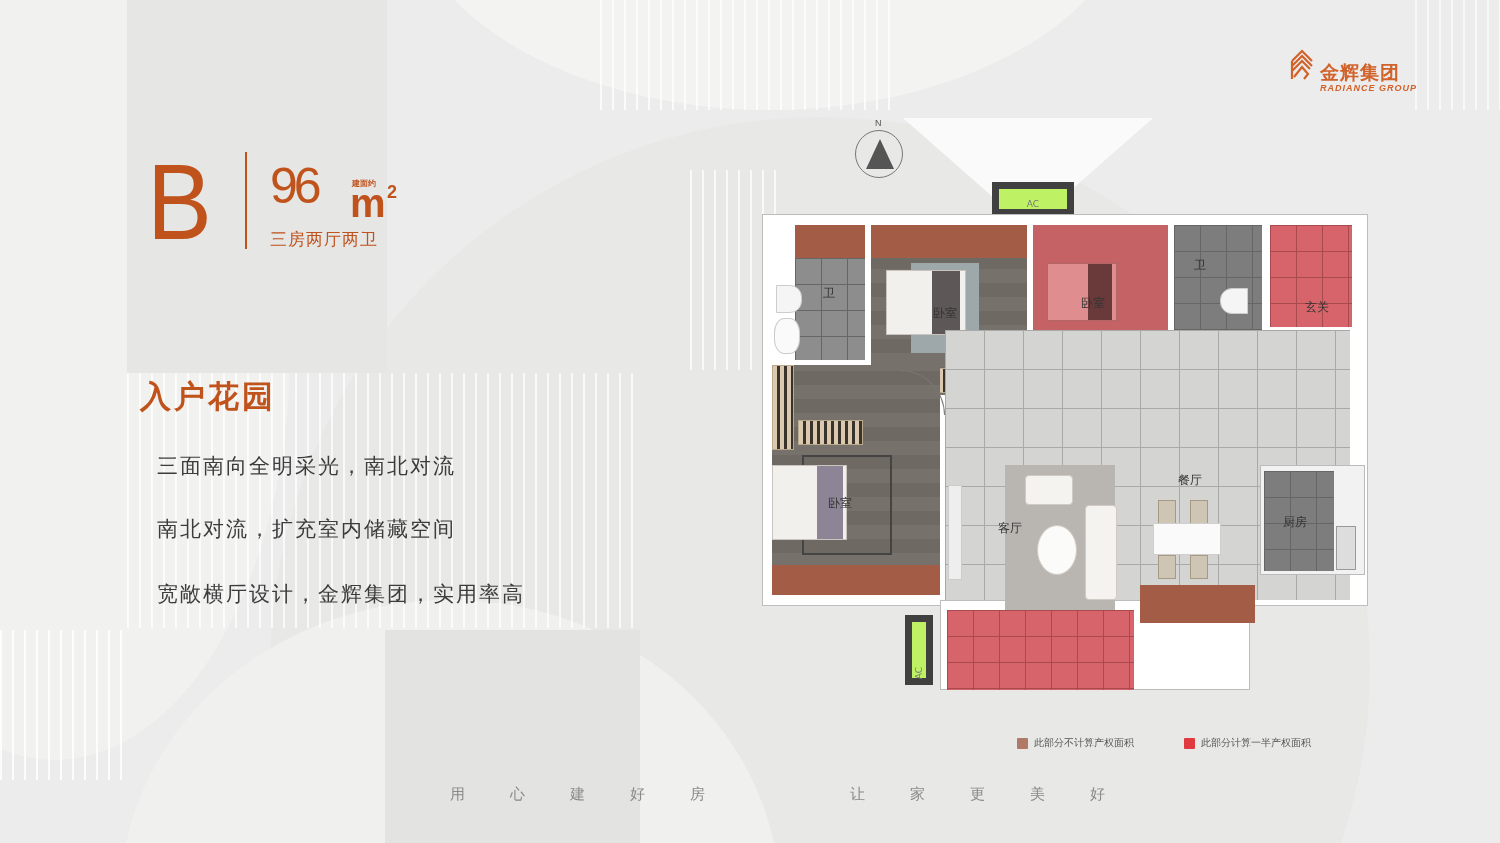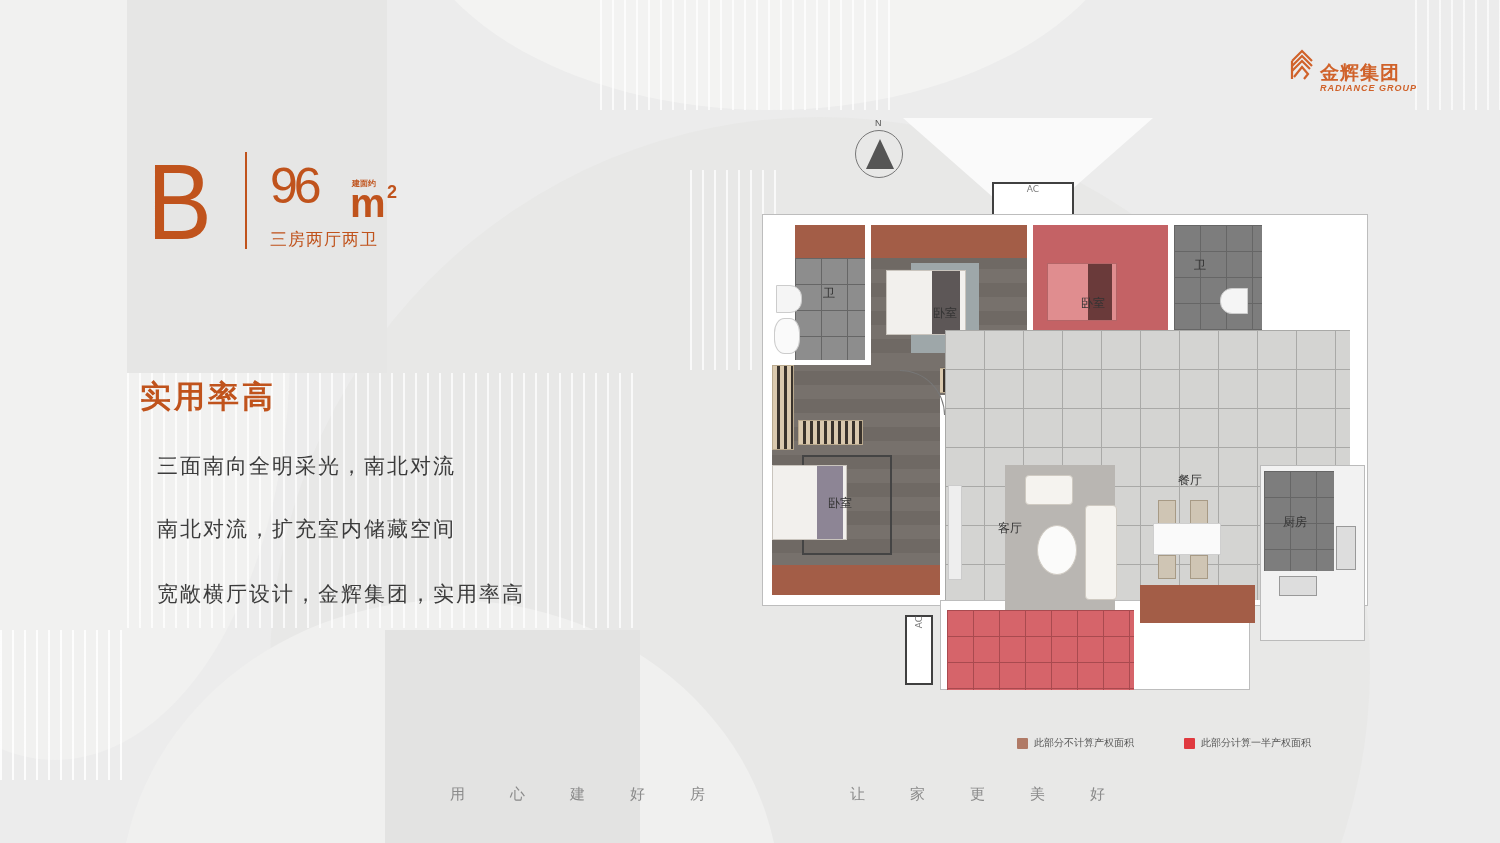--- a/index.html
+++ b/index.html
@@ -69,21 +69,21 @@
     background-size: 26px 26px; }
   .marble-dark { background-color: #7d7d7d;
     background-image: linear-gradient(#666 1px, transparent 1px), linear-gradient(90deg, #666 1px, transparent 1px);
     background-size: 26px 26px; }
   .wood { background: repeating-linear-gradient(0deg, #77716c 0 14px, #6f6964 14px 28px); }
   .brown-strip { background: #a35d47; }
   .compass { position: absolute; left: 95px; top: 20px; width: 48px; height: 48px; border: 1px solid #777; border-radius: 50%; }
   .compass-n { position: absolute; left: 115px; top: 8px; font-size: 9px; color: #555; font-family: "Liberation Sans", sans-serif; }
   .compass-arrow { position: absolute; left: 10px; top: 8px; width: 0; height: 0;
     border-left: 14px solid transparent; border-right: 14px solid transparent; border-bottom: 30px solid #555; }
-  .ac { position: absolute; border: 2px solid #404040; background: #ffffff; font-size: 9px; color: #777; display: flex; align-items: flex-start; justify-content: center; }
+  .ac { position: absolute; border: 7px solid #404040; background: #bef264; font-size: 9px; color: #777; display: flex; align-items: flex-end; justify-content: center; }
   .bed { position: absolute; background: #f2f0ed; border: 1px solid #c9c4bd; }
   .bed .blanket { position: absolute; top: 0; bottom: 0; }
   .wardrobe { position: absolute; background: repeating-linear-gradient(90deg, #dac9ae 0 4px, #3a332c 4px 7px); border: 1px solid #b9a98e; }
   .door { position: absolute; border: 1px solid #777; border-left: none; border-bottom: none; border-top-right-radius: 100%; }
   .sofa { position: absolute; background: #f5f3ef; border: 1px solid #cfcac2; border-radius: 4px; }
   .table-oval { position: absolute; background: #fbfbfa; border: 1px solid #cfcac2; border-radius: 50%; }
   .rug { position: absolute; background: #b9b6b2; }
   .dining { position: absolute; background: #fafafa; border: 1px solid #cfcfcf; }
   .chair { position: absolute; background: #cfc5b4; border: 1px solid #a79a85; }
 </style>
@@ -122,21 +122,21 @@
 </div>
 
 <div class="type-letter">B</div>
 <div class="divider"></div>
 <div class="area-num">96</div>
 <div class="area-note">建面约</div>
 <div class="area-unit">m</div>
 <div class="area-sup">2</div>
 <div class="layout-desc">三房两厅两卫</div>
 
-<div class="section-title">实用率高</div>
+<div class="section-title">入户花园</div>
 <div class="feature f1">三面南向全明采光，南北对流</div>
 <div class="feature f2">南北对流，扩充室内储藏空间</div>
 <div class="feature f3">宽敞横厅设计，金辉集团，实用率高</div>
 
 <div class="plan">
   <div class="compass-n">N</div>
   <div class="compass">
     <div class="compass-arrow"></div>
   </div>
 
@@ -175,20 +175,23 @@
     <span class="room-label" style="left:48px;top:70px;">卧室</span>
   </div>
   <div class="door" style="left:362px;top:240px;width:45px;height:45px;"></div>
 
   <div class="room marble-dark" style="left:414px;top:115px;width:88px;height:105px;">
     <span class="room-label" style="left:20px;top:32px;">卫</span>
   </div>
   <div style="position:absolute;left:460px;top:178px;width:28px;height:26px;background:#f5f5f5;border:1px solid #ccc;border-radius:12px 0 0 12px;"></div>
   <div style="position:absolute;left:475px;top:232px;width:22px;height:40px;background:#fafafa;border:1px solid #ccc;border-radius:40%;"></div>
 
+  <div class="room red-tile" style="left:510px;top:115px;width:82px;height:102px;">
+    <span class="room-label" style="left:35px;top:74px;">玄关</span>
+  </div>
 
   <div class="room tile" style="left:185px;top:220px;width:405px;height:270px;"></div>
 
   <div class="room wood" style="left:12px;top:255px;width:168px;height:230px;">
     <div class="wardrobe" style="left:0;top:0;width:22px;height:85px;"></div>
     <div class="wardrobe" style="left:26px;top:55px;width:65px;height:25px;"></div>
     <div style="position:absolute;left:30px;top:90px;width:90px;height:100px;border:2px solid #444;"></div>
     <div class="bed" style="left:0;top:100px;width:75px;height:75px;">
       <div class="blanket" style="left:44px;width:26px;background:#8d8595;"></div>
     </div>
@@ -204,21 +207,21 @@
   <div style="position:absolute;left:188px;top:375px;width:14px;height:95px;background:#eee;border:1px solid #ccc;"></div>
   <span class="room-label" style="left:238px;top:410px;position:absolute;text-align:right;">客厅</span>
 
   <div class="chair" style="left:398px;top:390px;width:18px;height:24px;"></div>
   <div class="chair" style="left:430px;top:390px;width:18px;height:24px;"></div>
   <div class="dining" style="left:393px;top:413px;width:68px;height:32px;"></div>
   <div class="chair" style="left:398px;top:445px;width:18px;height:24px;"></div>
   <div class="chair" style="left:430px;top:445px;width:18px;height:24px;"></div>
   <span class="room-label" style="left:418px;top:362px;position:absolute;">餐厅</span>
 
-  <div class="room" style="left:500px;top:355px;width:105px;height:176px;background:#f2f2f2;border:1px solid #bbb;padding-left:15px;">
+  <div class="room" style="left:500px;top:355px;width:105px;height:110px;background:#f2f2f2;border:1px solid #bbb;padding-left:15px;">
     <div class="marble-dark" style="position:absolute;left:3px;top:5px;width:70px;height:100px;"></div>
     <div style="position:absolute;left:75px;top:60px;width:20px;height:44px;background:#ddd;border:1px solid #999;"></div>
     <div style="position:absolute;left:18px;top:110px;width:38px;height:20px;background:#ddd;border:1px solid #999;"></div>
     <span class="room-label" style="left:22px;top:48px;">厨房</span>
   </div>
 
   <div class="room brown-strip" style="left:380px;top:475px;width:115px;height:38px;"></div>
   <div class="room red-tile" style="left:187px;top:500px;width:187px;height:80px;"></div>
   <div class="ac" style="left:145px;top:505px;width:28px;height:70px;">
     <span style="transform:rotate(-90deg);">AC</span>

